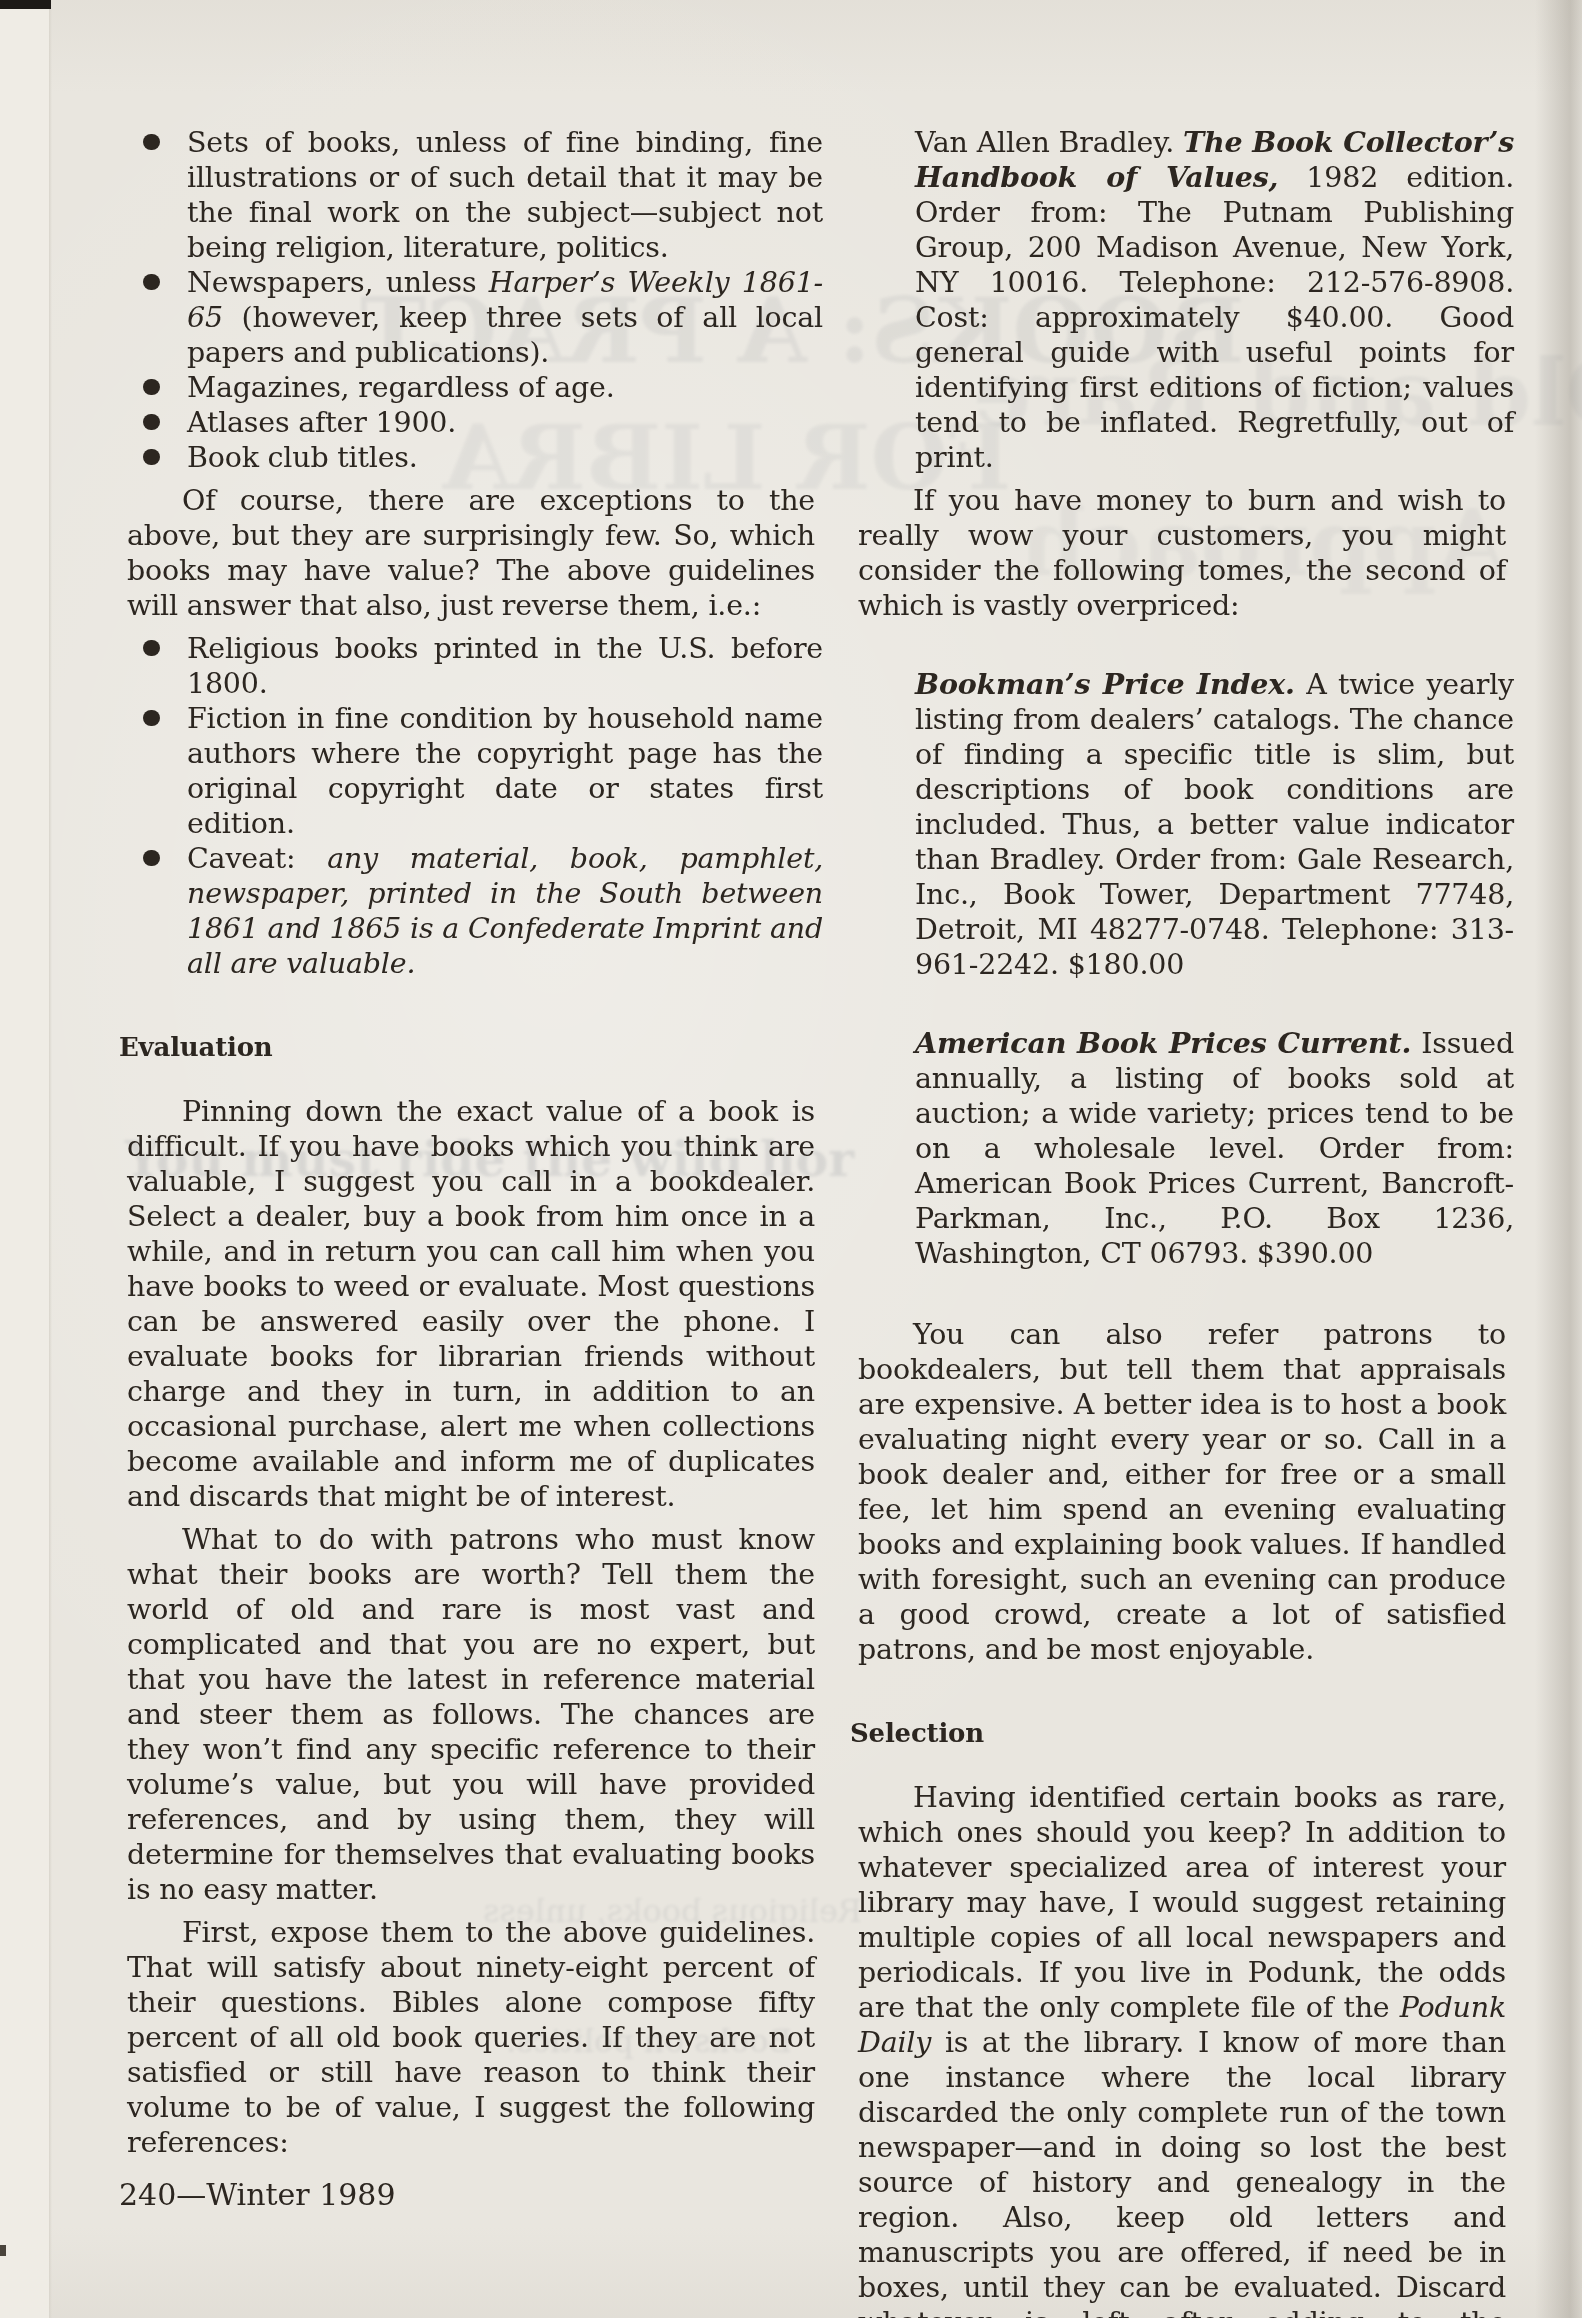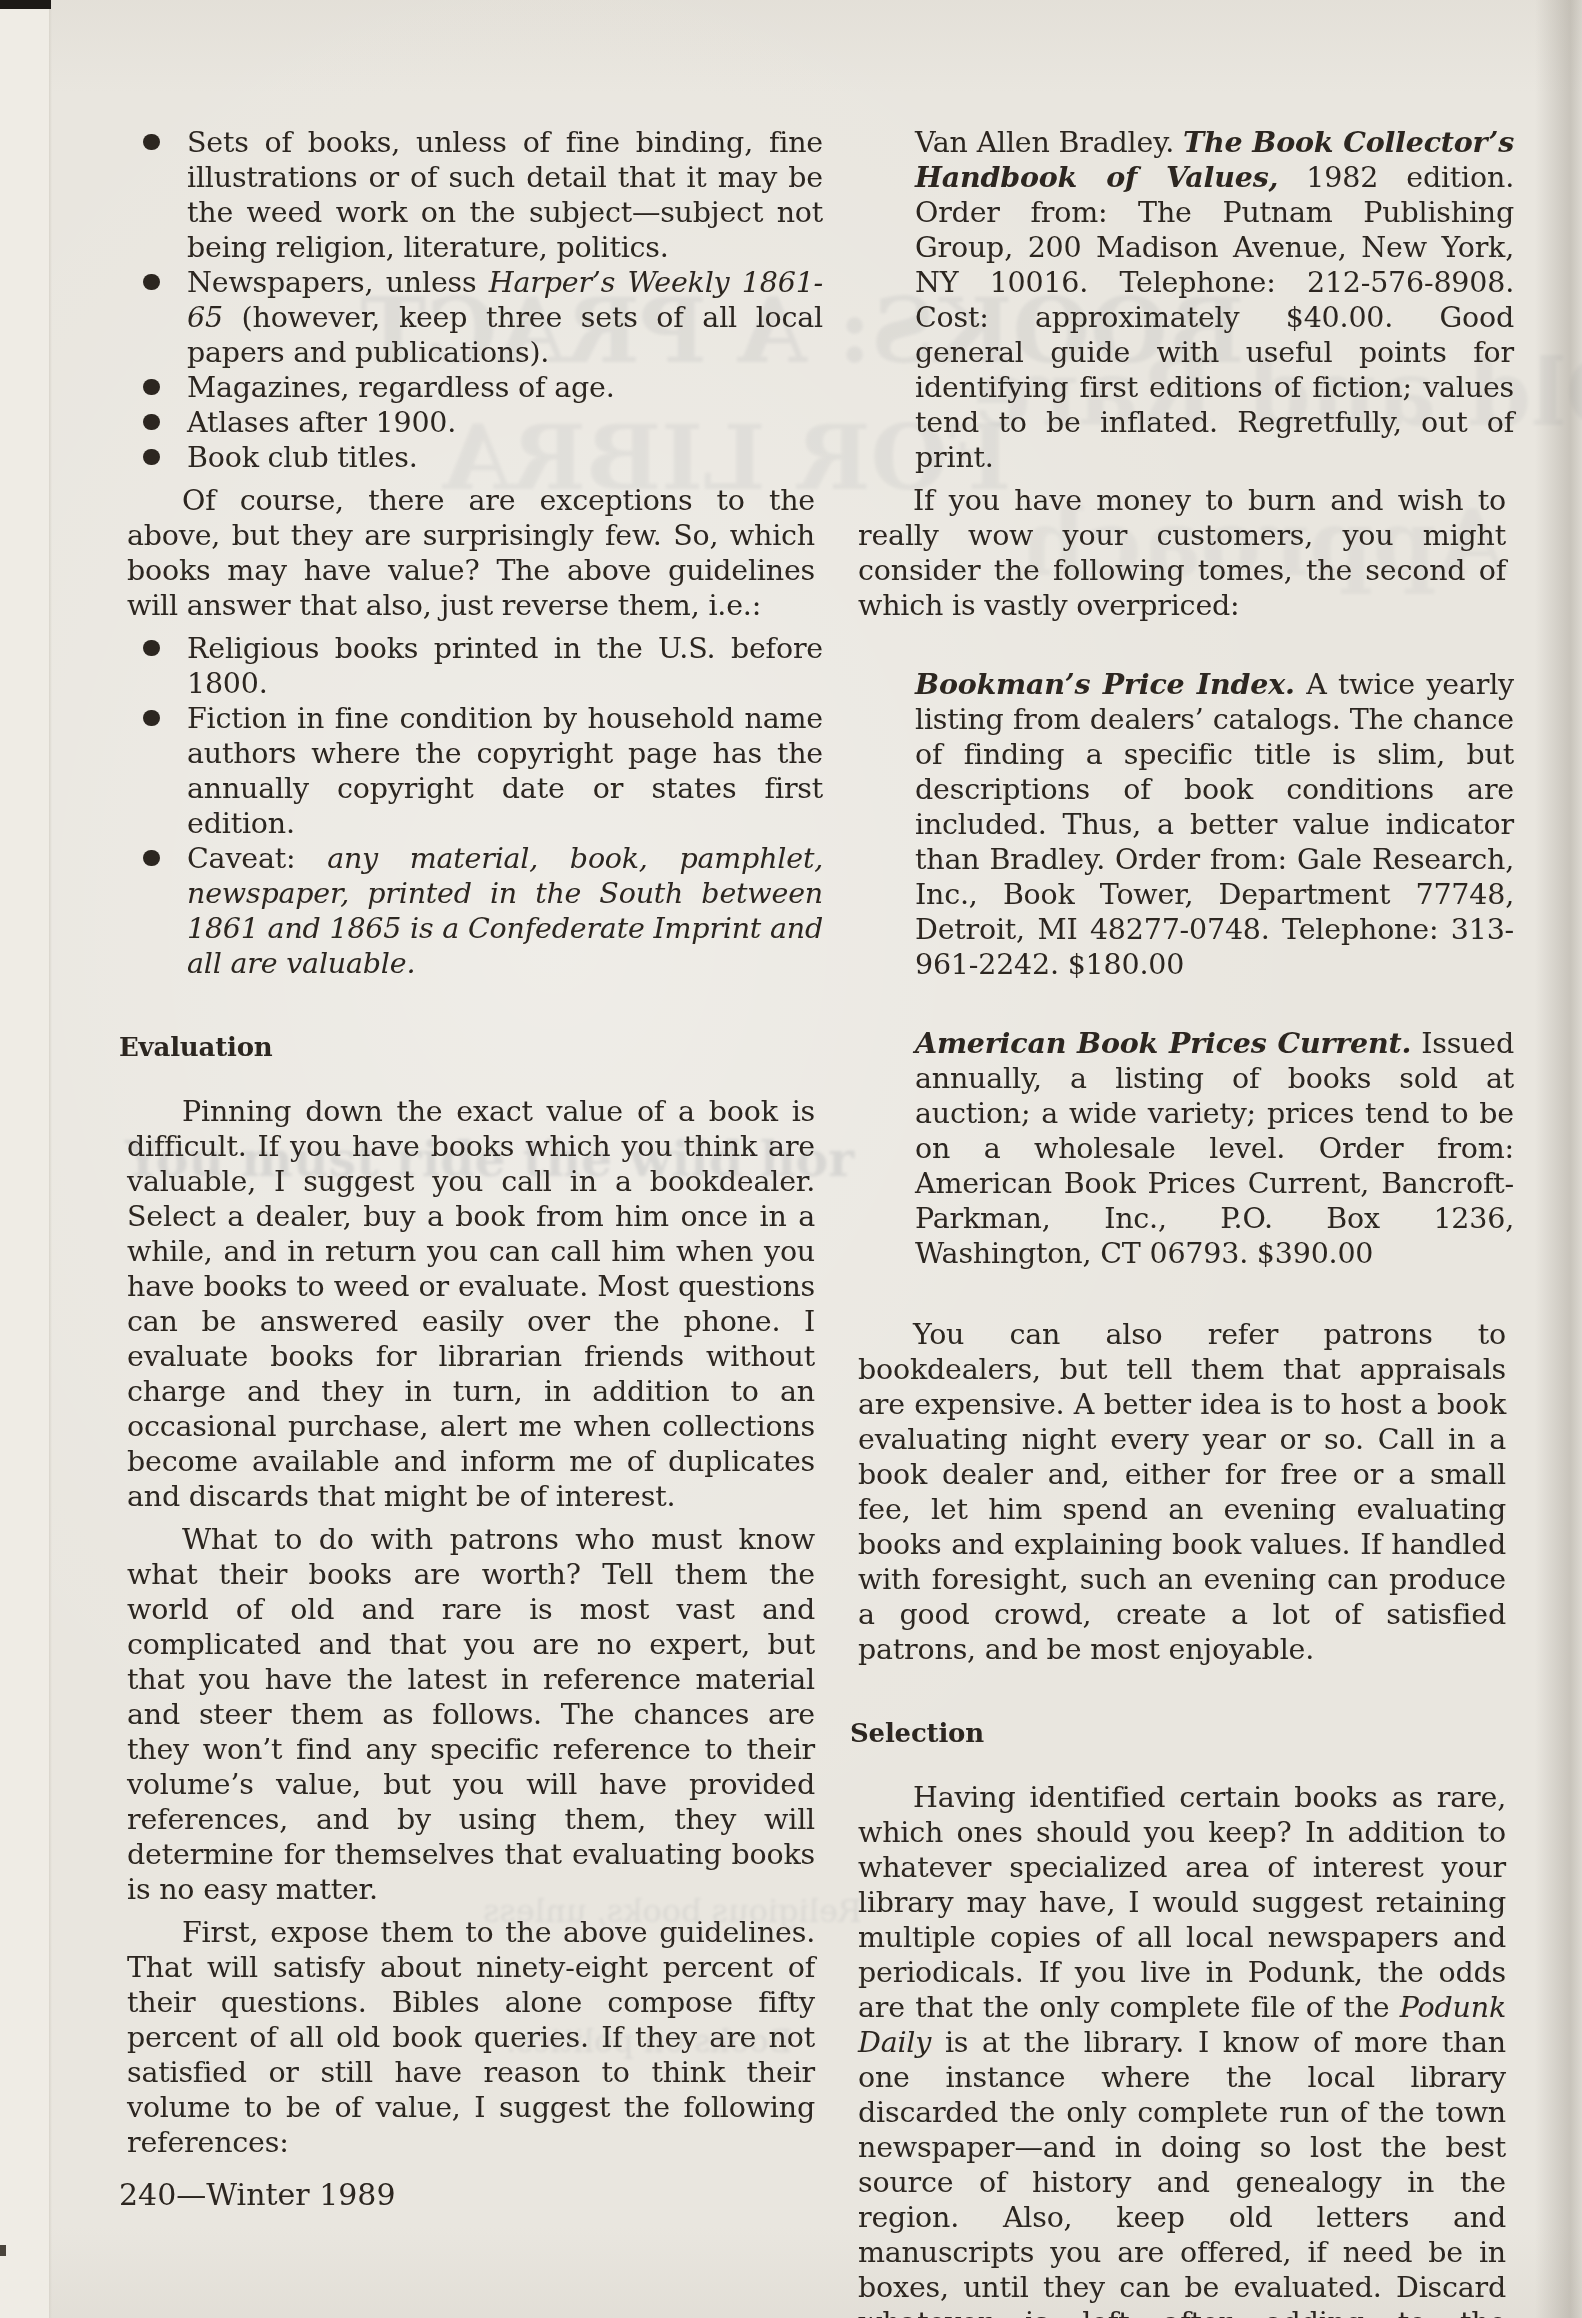--- a/index.html
+++ b/index.html
@@ -58,21 +58,21 @@
       <div class="ghost" style="left: 1020px; top: 490px; font-size: 91px; opacity: 0.06; transform: scaleX(-1); font-weight: bold;">Approach</div>
       <div class="ghost" style="left: 125px; top: 1130px; font-size: 49px; opacity: 0.14; font-weight: bold;">You must ride the wild hor</div>
       <div class="ghost" style="left: 483px; top: 1892px; font-size: 32px; opacity: 0.1; transform: scaleX(-1);">Religious books, unless</div>
       <div class="ghost" style="left: 506px; top: 2022px; font-size: 32px; opacity: 0.11; transform: scaleX(-1);">Books on politics.</div>
     </div>
 
   <div class="col col-left">
 
     <div class="bullet">
       <span class="dot"></span>
-      <span><span>Sets of books, unless of fine binding, fine illustrations or of such detail that it may be the weed work on the subject—subject not being religion, literature, politics.</span></span>
+      <span><span>Sets of books, unless of fine binding, fine illustrations or of such detail that it may be the final work on the subject—subject not being religion, literature, politics.</span></span>
     </div>
     <div class="bullet">
       <span class="dot"></span>
       <span><span>Newspapers, unless </span><span class="i">Harper’s Weekly 1861-65</span><span> (however, keep three sets of all local papers and publications).</span></span>
     </div>
     <div class="bullet">
       <span class="dot"></span>
       <span><span>Magazines, regardless of age.</span></span>
     </div>
     <div class="bullet">
@@ -85,21 +85,21 @@
     </div>
 
     <p class="para">Of course, there are exceptions to the above, but they are surprisingly few. So, which books may have value? The above guidelines will answer that also, just reverse them, i.e.:</p>
 
     <div class="bullet">
       <span class="dot"></span>
       <span><span>Religious books printed in the U.S. before 1800.</span></span>
     </div>
     <div class="bullet">
       <span class="dot"></span>
-      <span><span>Fiction in fine condition by household name authors where the copyright page has the annually copyright date or states first edition.</span></span>
+      <span><span>Fiction in fine condition by household name authors where the copyright page has the original copyright date or states first edition.</span></span>
     </div>
     <div class="bullet">
       <span class="dot"></span>
       <span><span>Caveat: </span><span class="i">any material, book, pamphlet, newspaper, printed in the South between 1861 and 1865 is a Confederate Imprint and all are valuable.</span></span>
     </div>
 
     <div class="heading">Evaluation</div>
 
     <p class="para after-h">Pinning down the exact value of a book is difficult. If you have books which you think are valuable, I suggest you call in a bookdealer. Select a dealer, buy a book from him once in a while, and in return you can call him when you have books to weed or evaluate. Most questions can be answered easily over the phone. I evaluate books for librarian friends without charge and they in turn, in addition to an occasional purchase, alert me when collections become available and inform me of duplicates and discards that might be of interest.</p>
     <p class="para">What to do with patrons who must know what their books are worth? Tell them the world of old and rare is most vast and complicated and that you are no expert, but that you have the latest in reference material and steer them as follows. The chances are they won’t find any specific reference to their volume’s value, but you will have provided references, and by using them, they will determine for themselves that evaluating books is no easy matter.</p>

